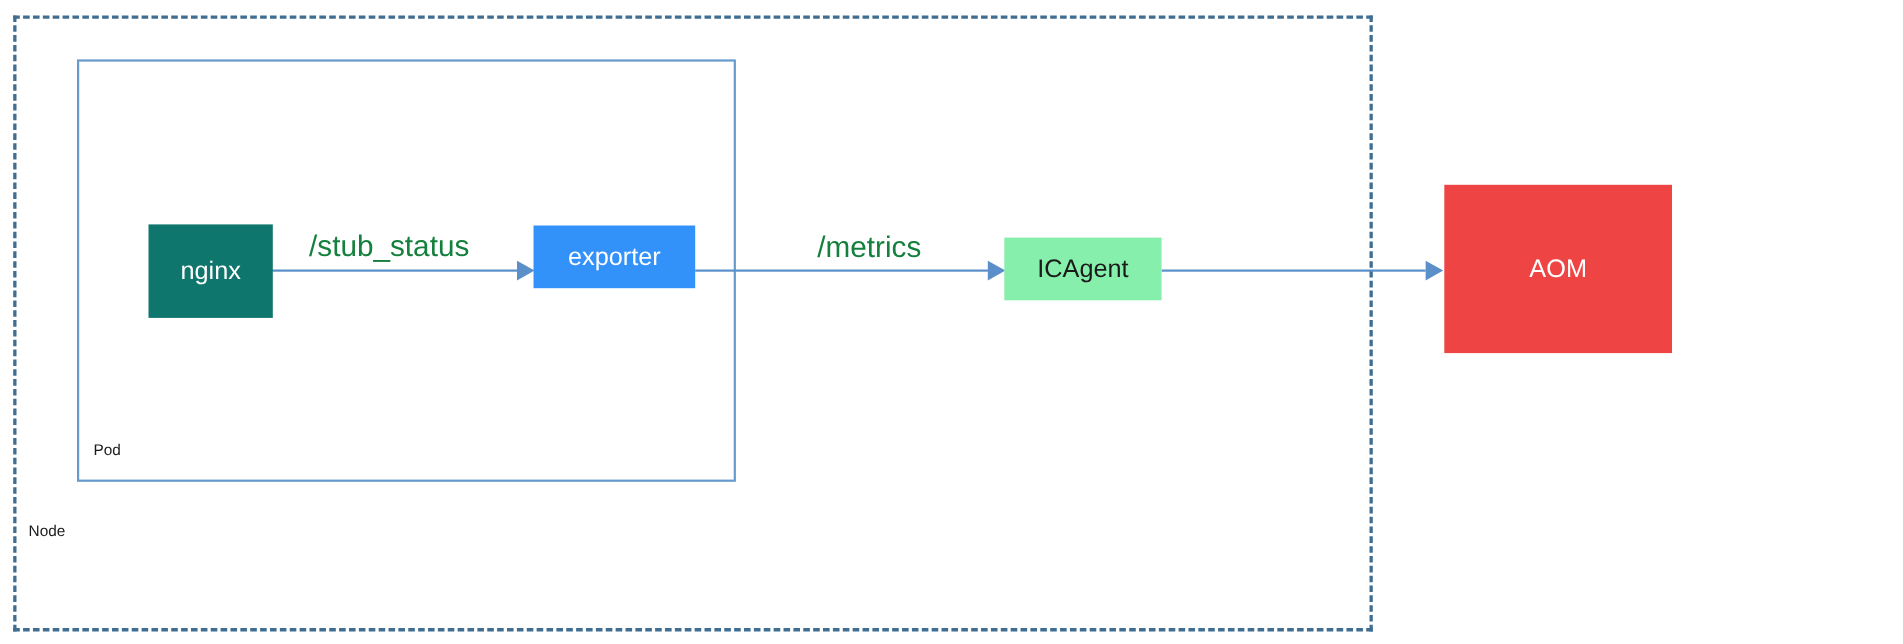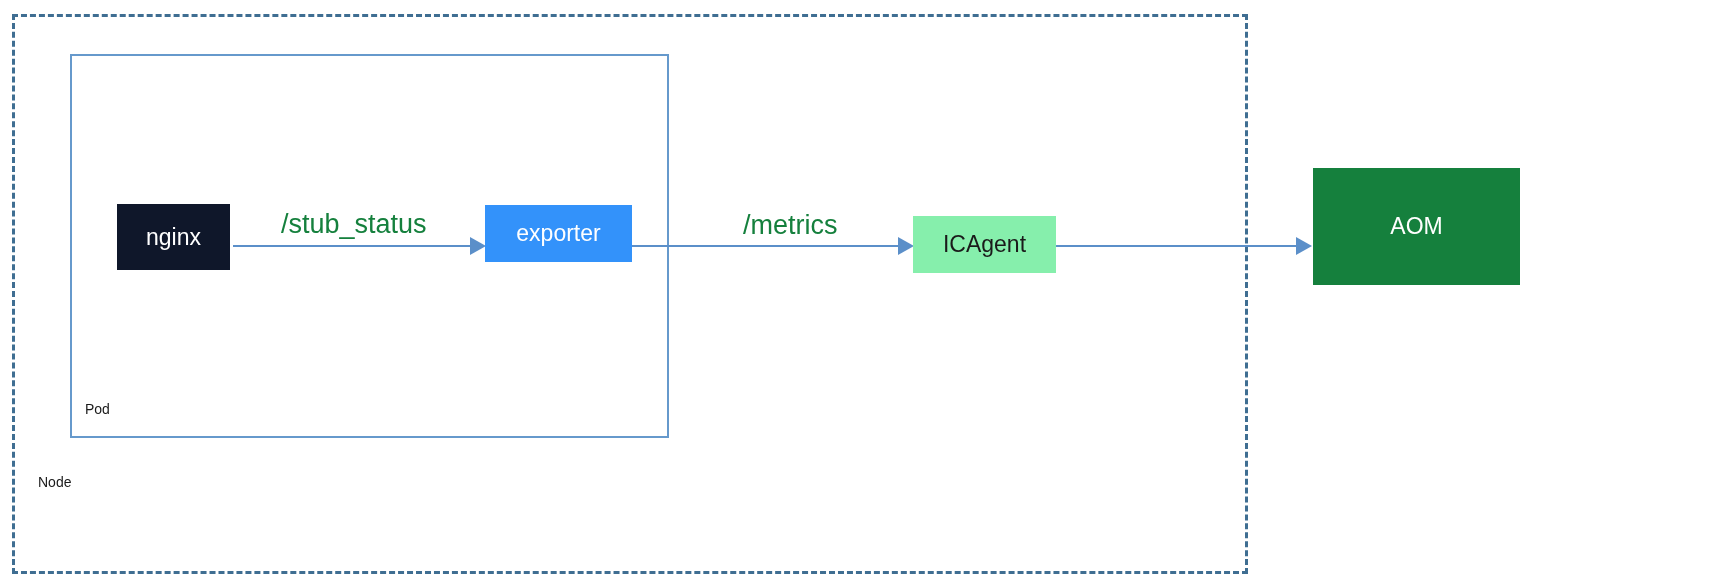--- a/index.html
+++ b/index.html
@@ -40,38 +40,38 @@
     background: transparent;
   }
   .container-label {
     position: absolute;
     font-size: 14px;
     color: #1a1a1a;
     white-space: nowrap;
     line-height: 1;
   }
   .label-pod { left: 85px; top: 402px; }
-  .label-node { left: 38px; top: 475px; }
+  .label-node { left: 26px; top: 475px; }
 
   
   .nbox {
     position: absolute;
     box-sizing: border-box;
     display: flex;
     align-items: center;
     justify-content: center;
     white-space: nowrap;
     line-height: 1;
   }
   .nbox-nginx {
-    left: 117px;
+    left: 135px;
     top: 204px;
     width: 113px;
-    height: 66px;
-    background: #0f172a;
+    height: 85px;
+    background: #0f766e;
     color: #ffffff;
     font-size: 23px;
   }
   .nbox-exporter {
     left: 485px;
     top: 205px;
     width: 147px;
     height: 57px;
     background: #3392FA;
     color: #ffffff;
@@ -83,22 +83,22 @@
     width: 143px;
     height: 57px;
     background: #86efac;
     color: #1a1a1a;
     font-size: 23px;
   }
   .nbox-aom {
     left: 1313px;
     top: 168px;
     width: 207px;
-    height: 117px;
-    background: #15803d;
+    height: 153px;
+    background: #ef4444;
     color: #ffffff;
     font-size: 23px;
   }
 
   
   .conn {
     position: absolute;
     height: 2px;
     background: #5B8FC9;
   }

